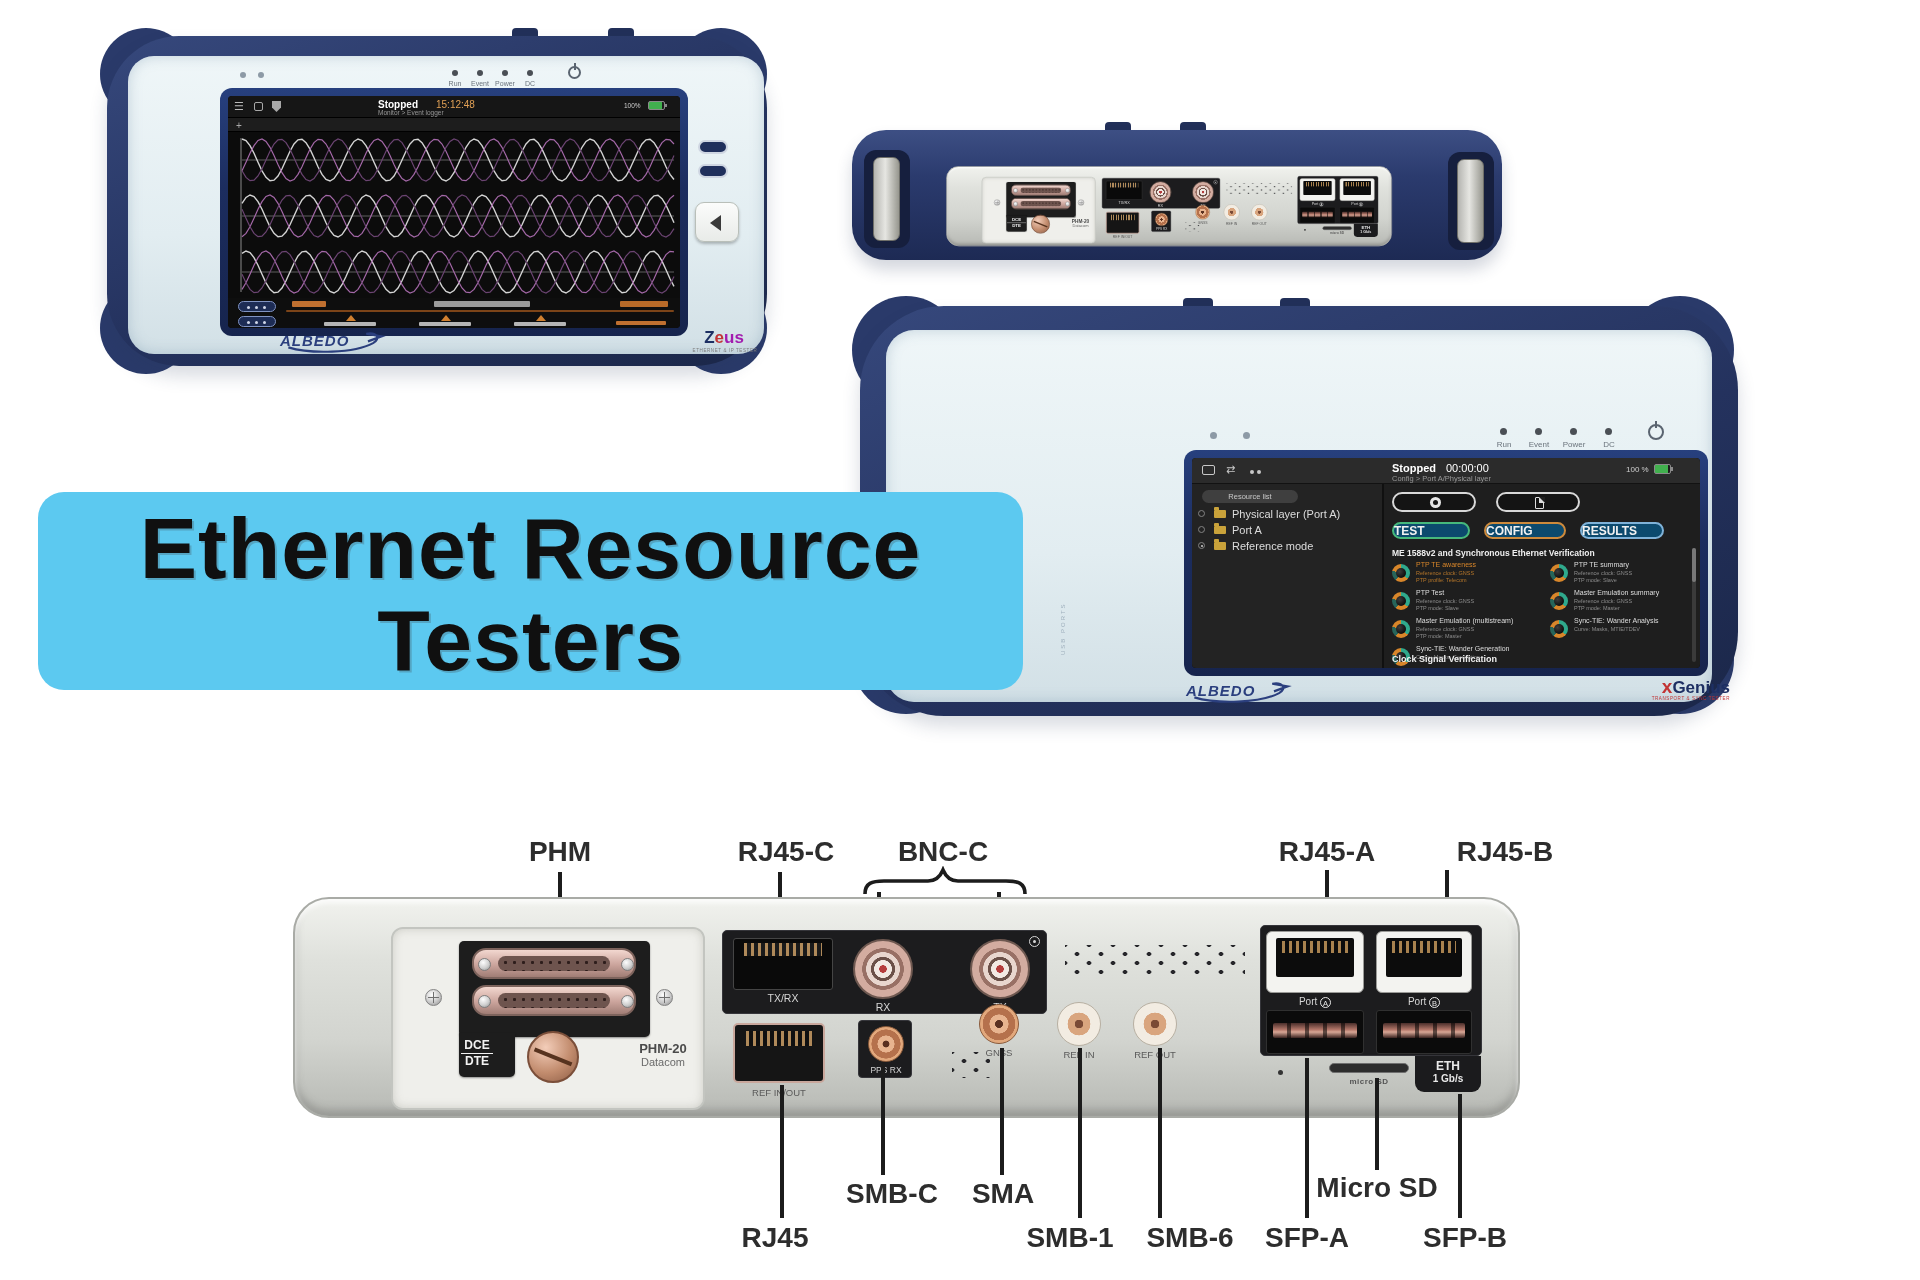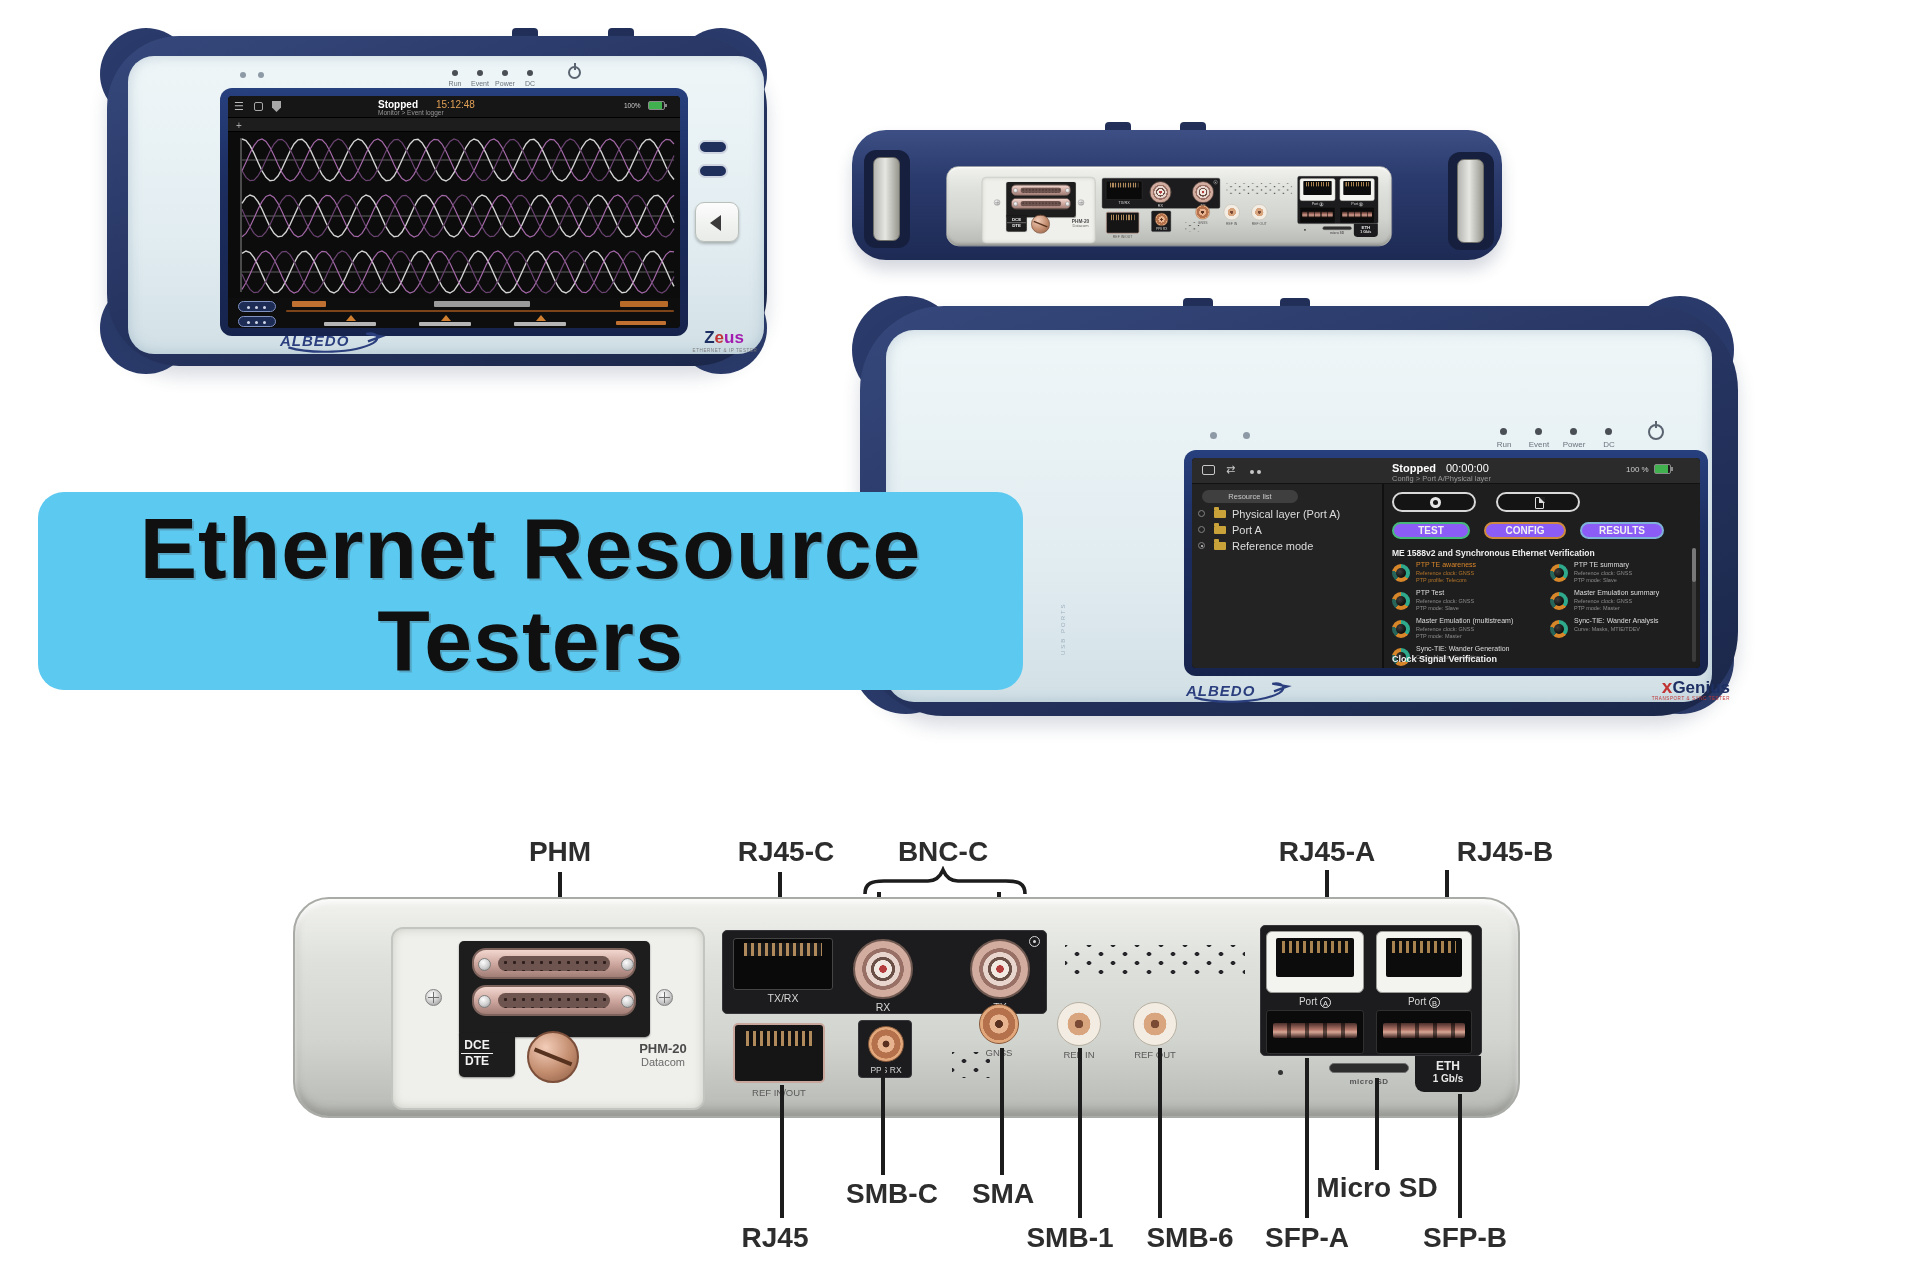--- a/index.html
+++ b/index.html
@@ -54,21 +54,21 @@
   .xtop{position:absolute;left:0;top:0;right:0;height:26px;background:#2b2b2b;border-bottom:1px solid #121212;}
   .xtree{position:absolute;left:0;top:26px;width:192px;bottom:0;background:#232323;border-right:2px solid #101010;}
   .xmain{position:absolute;left:192px;top:26px;right:0;bottom:0;background:#1e1e1e;}
   .chip{position:absolute;background:#3f3f3f;border-radius:7px;color:#c8c8c8;font-size:7.5px;line-height:13px;text-align:center;}
   .radio{position:absolute;width:7px;height:7px;border:1px solid #828282;border-radius:50%;}
   .radio.on::after{content:"";position:absolute;inset:1.5px;background:#cfcfcf;border-radius:50%;}
   .folder{position:absolute;width:12px;height:8px;background:#c9a23a;border-radius:1px;}
   .folder::before{content:"";position:absolute;top:-3px;left:0;width:5px;height:3px;background:#c9a23a;border-radius:1px 1px 0 0;}
   .titem-label{position:absolute;font-size:11px;color:#dcdcdc;white-space:nowrap;}
   .opill{position:absolute;border:2px solid #d8d8d8;border-radius:11px;background:#141414;}
-  .cpill{position:absolute;border-radius:10px;background:#8b5cf6;color:#f2f2f2;font-size:10px;font-weight:bold;text-align:center;}
+  .cpill{position:absolute;border-radius:10px;background:#0c4a6e;color:#f2f2f2;font-size:12px;font-weight:bold;text-align:left;}
   .rec{position:absolute;width:11px;height:11px;border-radius:50%;background:#e6e6e6;}
   .rec::after{content:"";position:absolute;inset:3px;border-radius:50%;background:#161616;}
   .file{position:absolute;width:9px;height:12px;border:1.5px solid #ddd;border-radius:1px;}
   .file::after{content:"";position:absolute;top:-1.5px;right:-1.5px;border:3px solid;border-color:#1e1e1e #1e1e1e #ddd #ddd;}
   .xhead{position:absolute;font-size:8.5px;font-weight:bold;color:#efefef;white-space:nowrap;}
   .titem{position:absolute;width:152px;height:26px;}
   .donut{position:absolute;left:0;top:2px;width:18px;height:18px;border-radius:50%;
          background:conic-gradient(#2fa98c 0 130deg,#d8862a 130deg 215deg,#27655a 215deg 285deg,#d8862a 285deg 360deg);}
   .donut::after{content:"";position:absolute;inset:4px;border-radius:50%;background:radial-gradient(circle at 35% 35%,#3d3d3d,#0c0c0c 75%);}
   .tt{position:absolute;left:24px;top:-1px;font-size:7px;color:#dedede;white-space:nowrap;}

